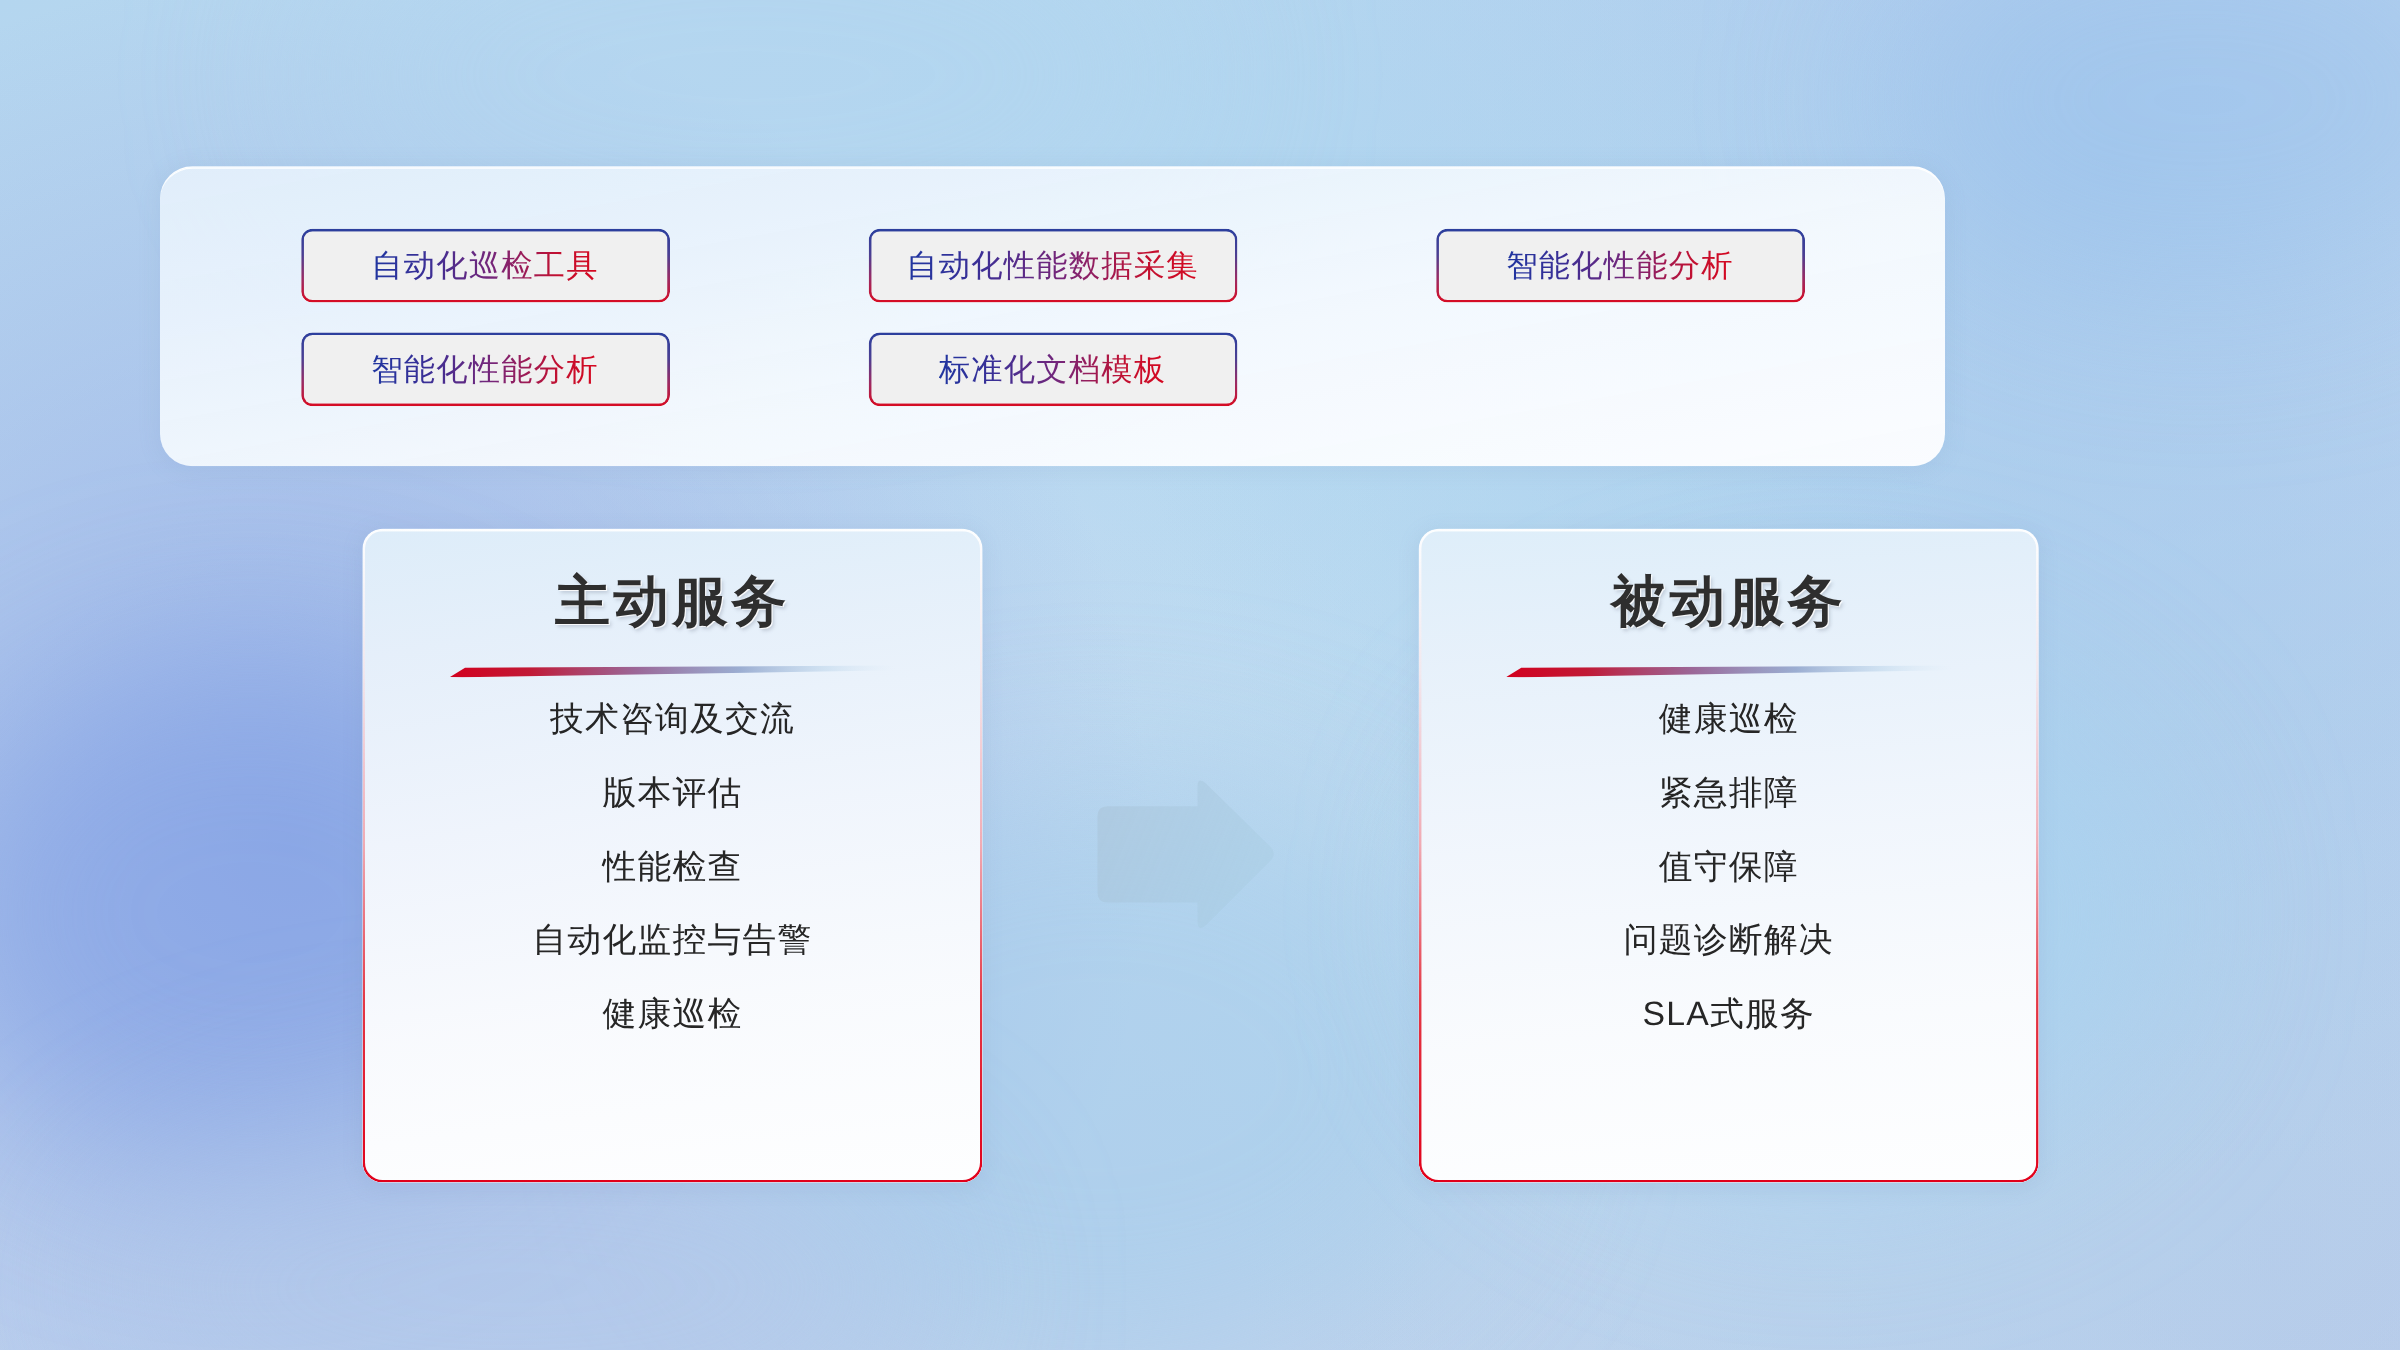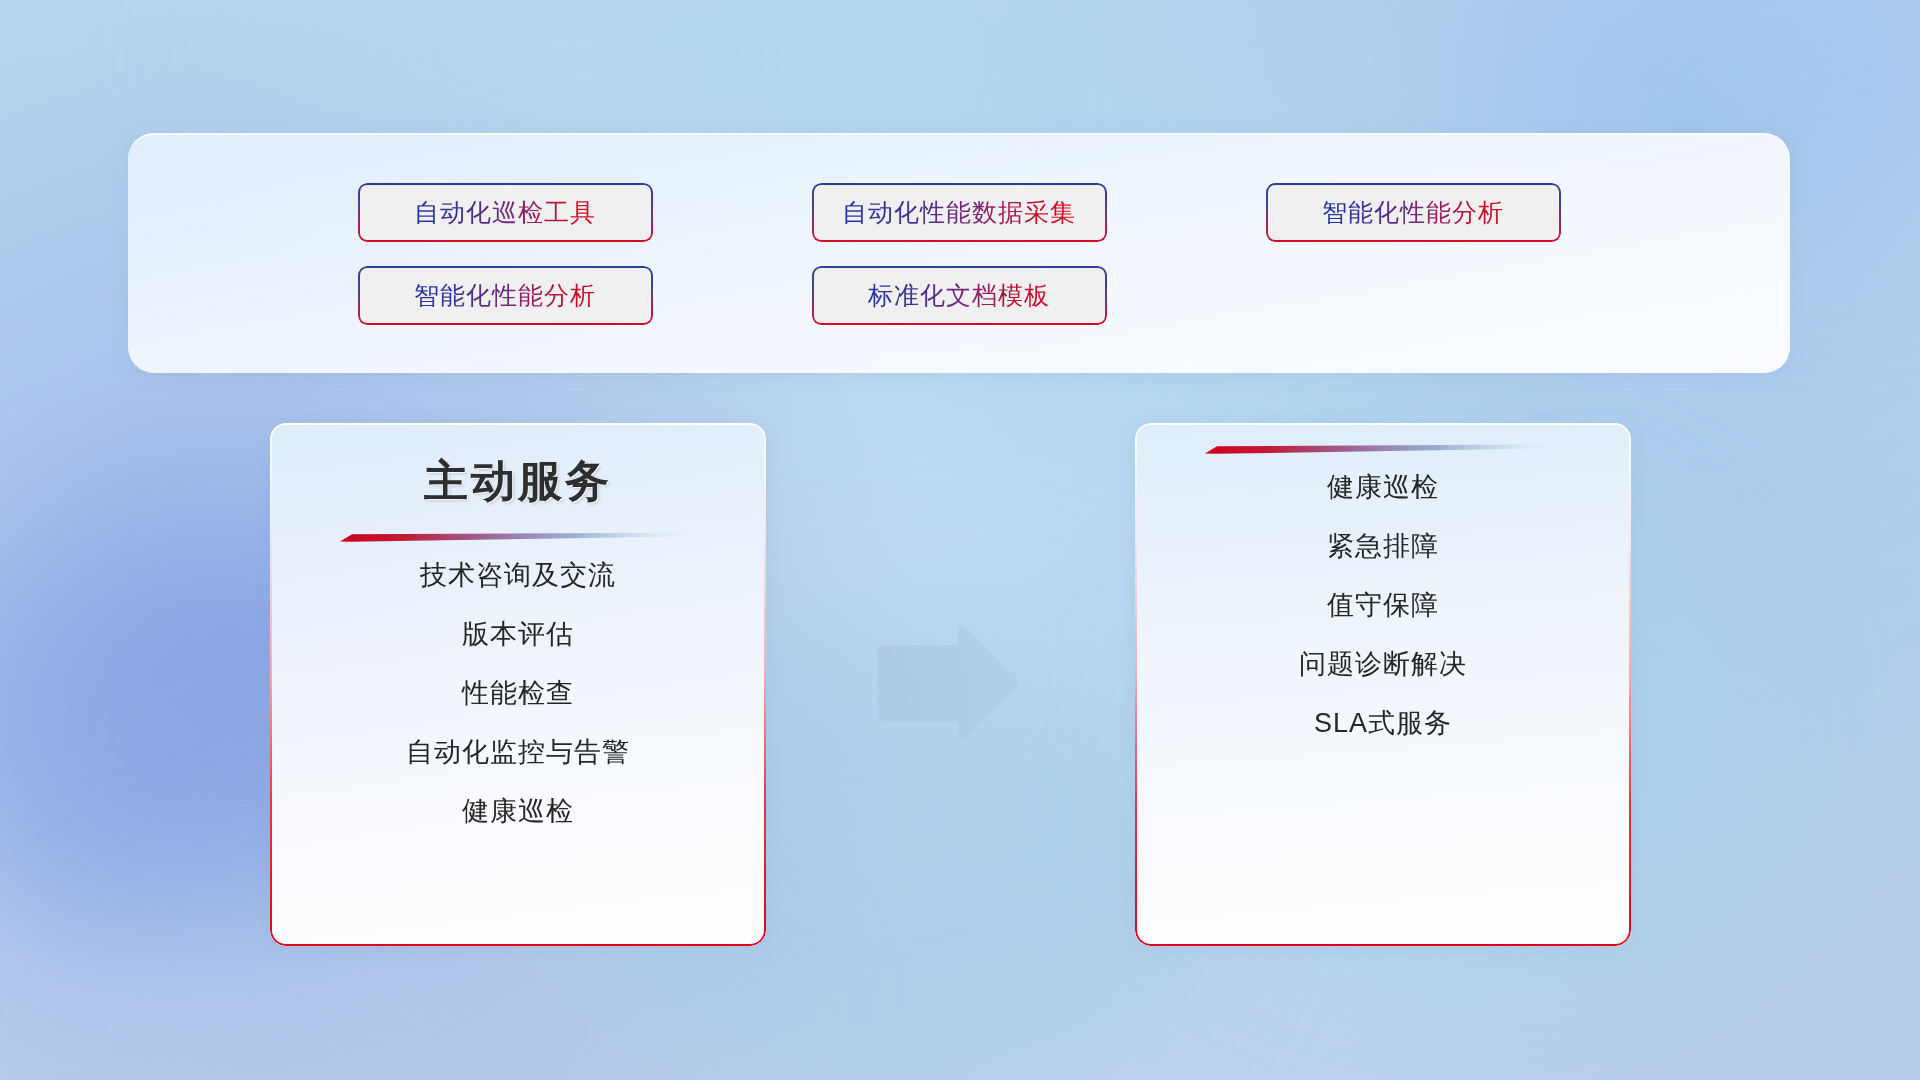--- a/index.html
+++ b/index.html
@@ -38,21 +38,21 @@
   .blob-c { left: 1180px; top: 520px;  width: 560px; height: 420px; background: rgba(168,212,240,0.55); }
   .blob-d { left: 240px;  top: -120px; width: 720px; height: 360px; background: rgba(176,212,240,0.45); }
   .blob-e { left: 1500px; top: -80px;  width: 520px; height: 320px; background: rgba(150,192,234,0.40); }
   .blob-f { left: 60px;   top: 880px;  width: 700px; height: 300px; background: rgba(185,206,236,0.45); }
 
   
   #top-panel {
     position: absolute;
     left: 128px;
     top: 133px;
-    width: 1662px;
+    width: 1428px;
     height: 239px;
     border-radius: 26px;
     background: linear-gradient(170deg,
         rgba(228,240,251,0.92) 0%,
         rgba(235,244,253,0.93) 25%,
         rgba(246,250,254,0.95) 58%,
         rgba(253,254,255,0.96) 100%);
     box-shadow: 0 2px 18px rgba(120,150,190,0.16), inset 0 1px 0 rgba(255,255,255,0.95);
     border-top: 1px solid rgba(255,255,255,0.95);
     display: flex;
@@ -135,21 +135,21 @@
         rgba(250,225,228,0.55) 22%,
         rgba(240,140,150,0.70) 48%,
         rgba(226,40,55,0.92) 72%,
         #e1001a 100%);
     -webkit-mask: linear-gradient(#000 0 0) content-box, linear-gradient(#000 0 0);
     -webkit-mask-composite: xor;
     mask: linear-gradient(#000 0 0) content-box, linear-gradient(#000 0 0);
     mask-composite: exclude;
     pointer-events: none;
   }
-  #card-proactive { left: 270px; }
+  #card-proactive { left: 290px; }
   #card-reactive  { left: 1135px; }
 
   .card-inner {
     position: relative;
     z-index: 2;
     height: 100%;
     display: flex;
     flex-direction: column;
     align-items: center;
   }
@@ -275,20 +275,21 @@
           <stop offset="55%" stop-color="#a7c6dc" stop-opacity="0.80"></stop>
           <stop offset="100%" stop-color="#a6cade" stop-opacity="0.62"></stop>
         </linearGradient>
       </defs>
       <path d="M6 30 Q6 22 14 22 L86 22 L86 6 Q86 -2 93 4 L144 54 Q150 60 144 66 L93 117 Q86 123 86 114 L86 99 L14 99 Q6 99 6 91 Z" fill="url(#arrowGrad)"></path>
     </svg>
   </div>
 
   <div class="service-card" id="card-reactive">
     <div class="card-inner">
+      <div class="card-title">被动服务</div>
 
       <div class="card-divider">
         <svg width="357" height="10" viewBox="0 0 357 10" xmlns="http://www.w3.org/2000/svg">
           <defs>
             <linearGradient id="divGradR" x1="0" y1="0" x2="1" y2="0">
               <stop offset="0%" stop-color="#d2001e" stop-opacity="1"></stop>
               <stop offset="18%" stop-color="#c01330" stop-opacity="0.97"></stop>
               <stop offset="42%" stop-color="#8a4a83" stop-opacity="0.82"></stop>
               <stop offset="65%" stop-color="#6c84b8" stop-opacity="0.62"></stop>
               <stop offset="85%" stop-color="#9dc2e0" stop-opacity="0.30"></stop>

